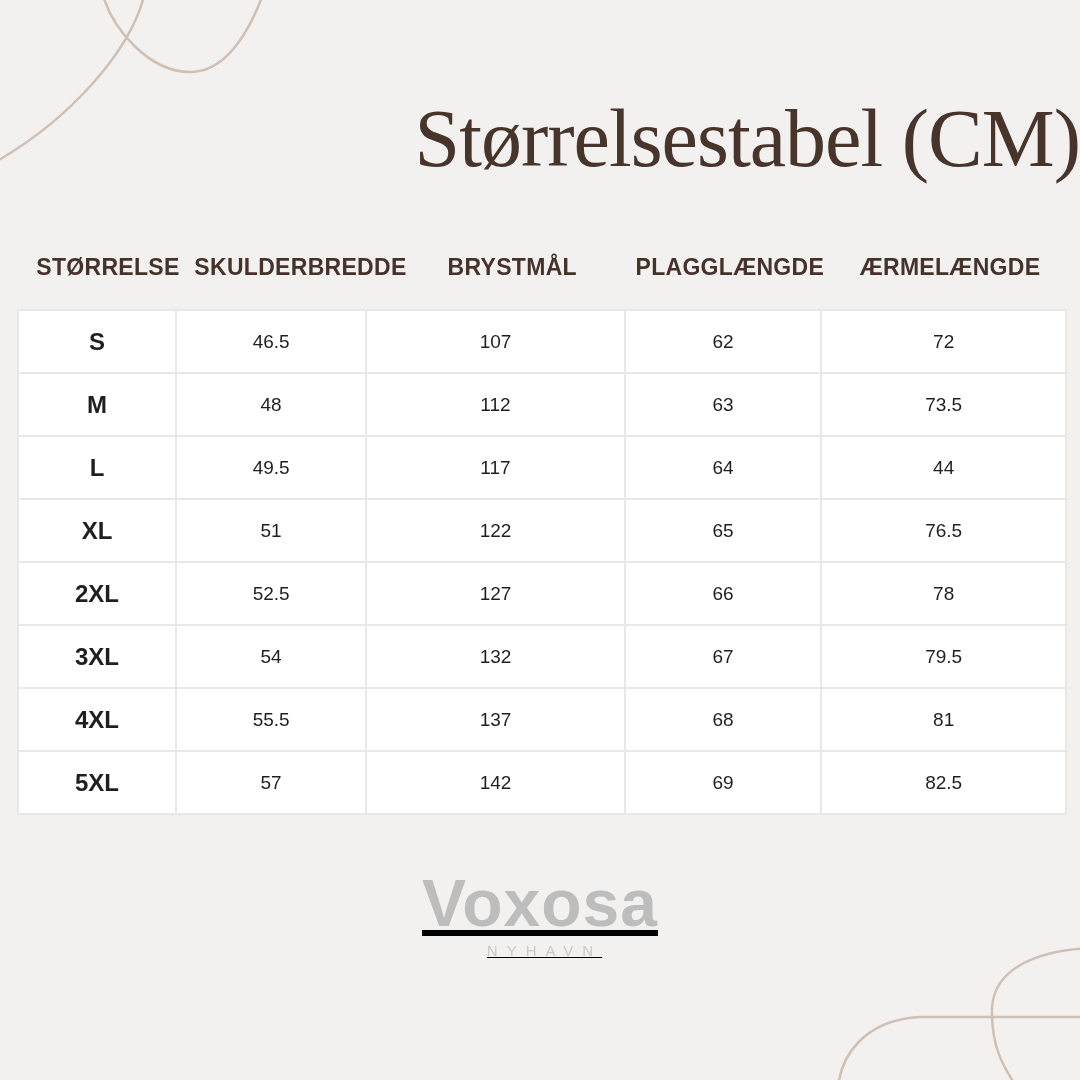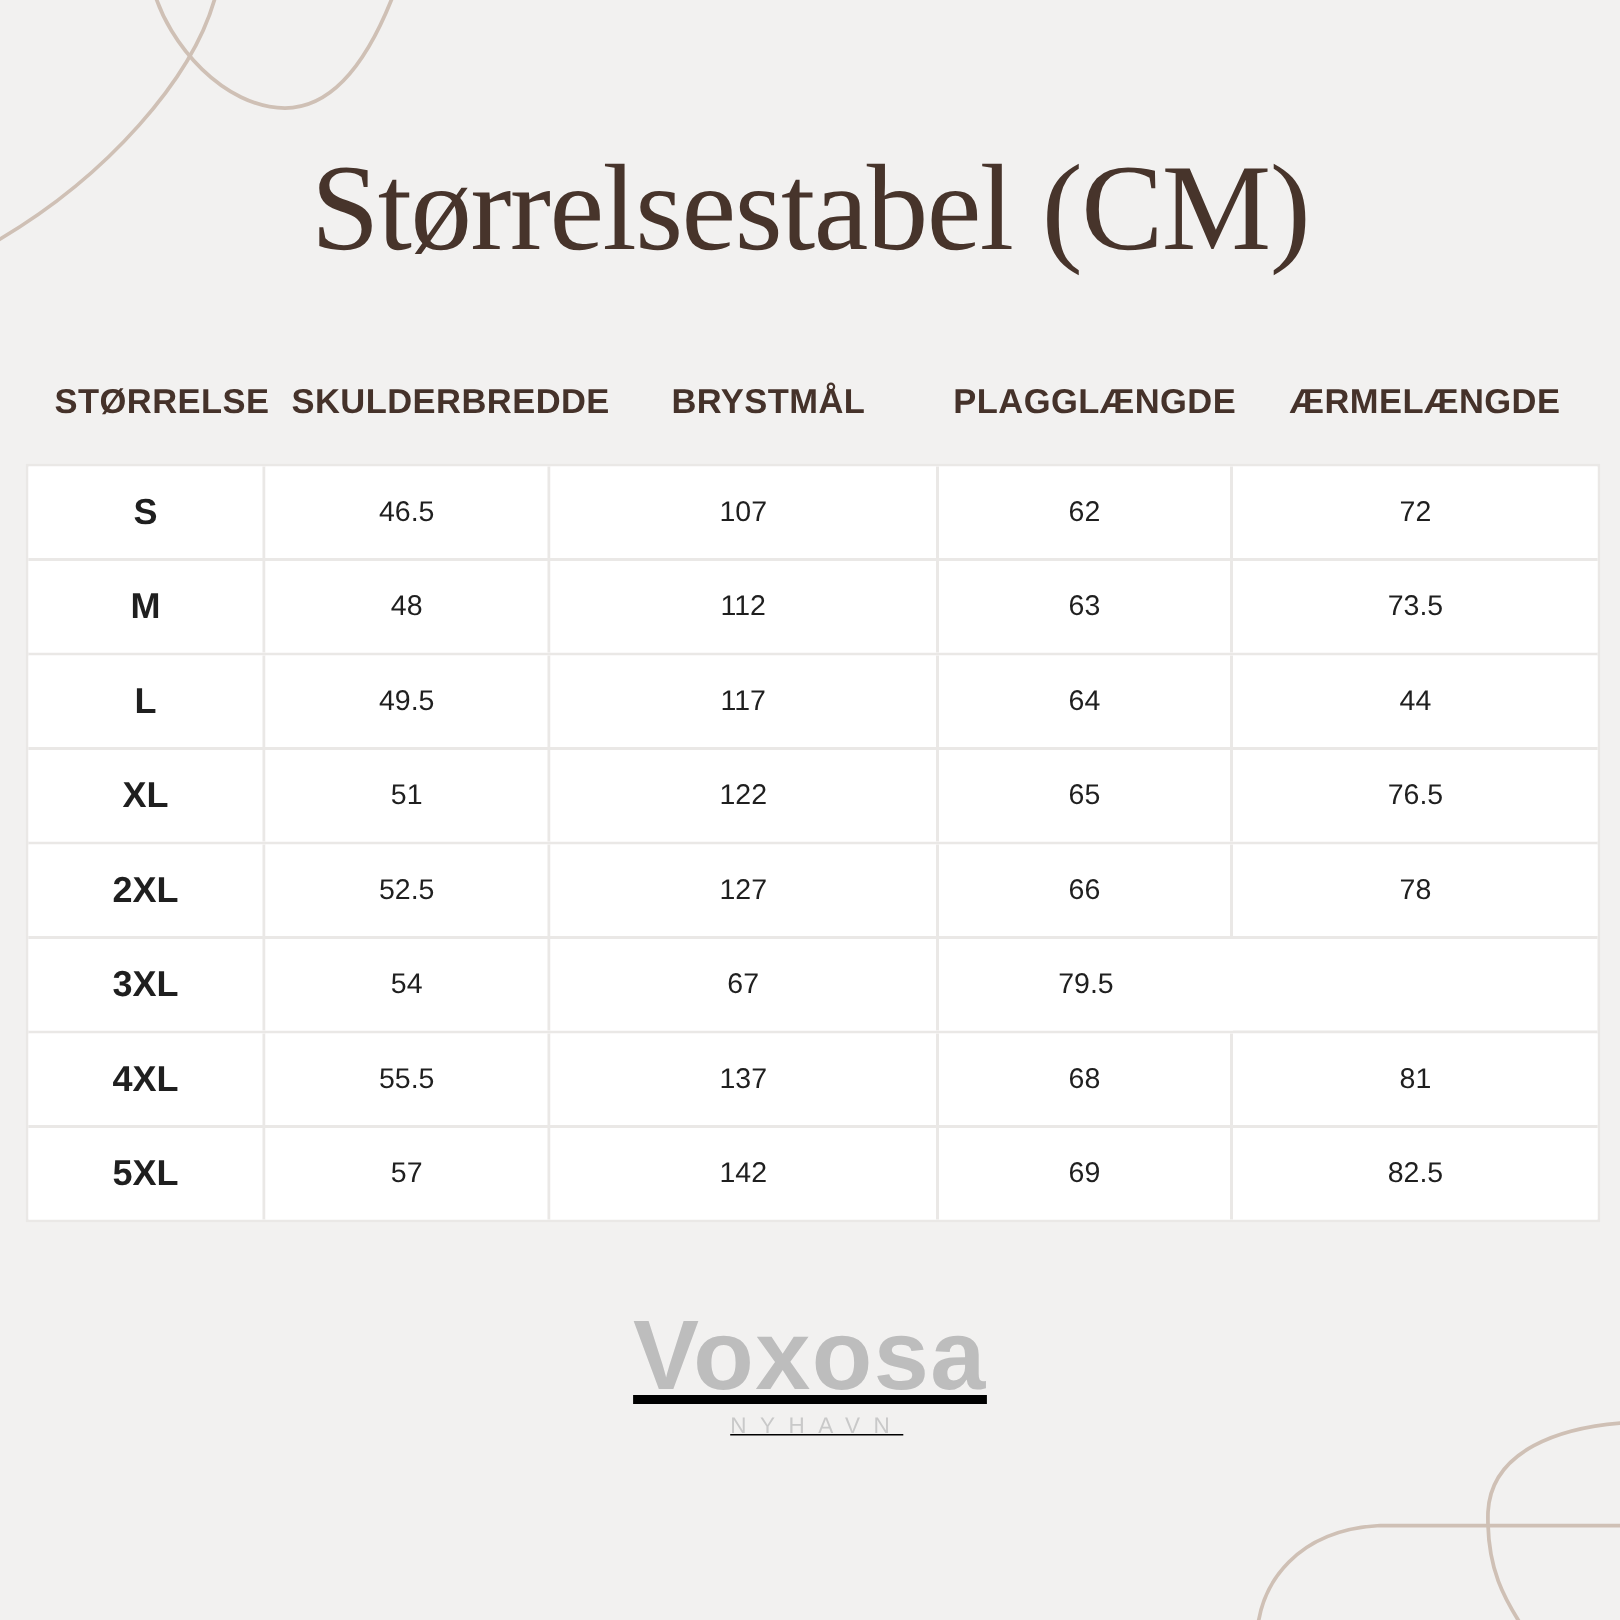--- a/index.html
+++ b/index.html
@@ -11,21 +11,21 @@
   }
   .canvas{
     position:relative; width:1080px; height:1080px;
     background:var(--background); overflow:hidden;
   }
   .deco{position:absolute; pointer-events:none;}
   .deco-tl{top:0; left:0;}
   .deco-br{bottom:0; right:0;}
   .page-title{
     position:absolute; top:94px; left:0; width:100%;
-    text-align:center; font-family:"Liberation Serif", serif;
+    text-align:right; font-family:"Liberation Serif", serif;
     font-size:82px; line-height:1.1; color:var(--title);
     letter-spacing:-1px; font-weight:400;
   }
   .header-row{
     position:absolute; top:252px; left:17px; width:1046px; height:30px;
     display:grid; grid-template-columns:17.4% 19.4% 21.1% 20.5% 21.6%;
   }
   .header-cell{
     display:flex; align-items:center; justify-content:center;
     font-weight:700; font-size:23px; color:var(--header-text);
@@ -112,20 +112,21 @@
       <div class="trow">
         <div class="tcell size">2XL</div>
         <div class="tcell">52.5</div>
         <div class="tcell">127</div>
         <div class="tcell">66</div>
         <div class="tcell">78</div>
       </div>
       <div class="trow">
         <div class="tcell size">3XL</div>
         <div class="tcell">54</div>
+        <div class="tcell">132</div>
         <div class="tcell">67</div>
         <div class="tcell">79.5</div>
       </div>
       <div class="trow">
         <div class="tcell size">4XL</div>
         <div class="tcell">55.5</div>
         <div class="tcell">137</div>
         <div class="tcell">68</div>
         <div class="tcell">81</div>
       </div>

